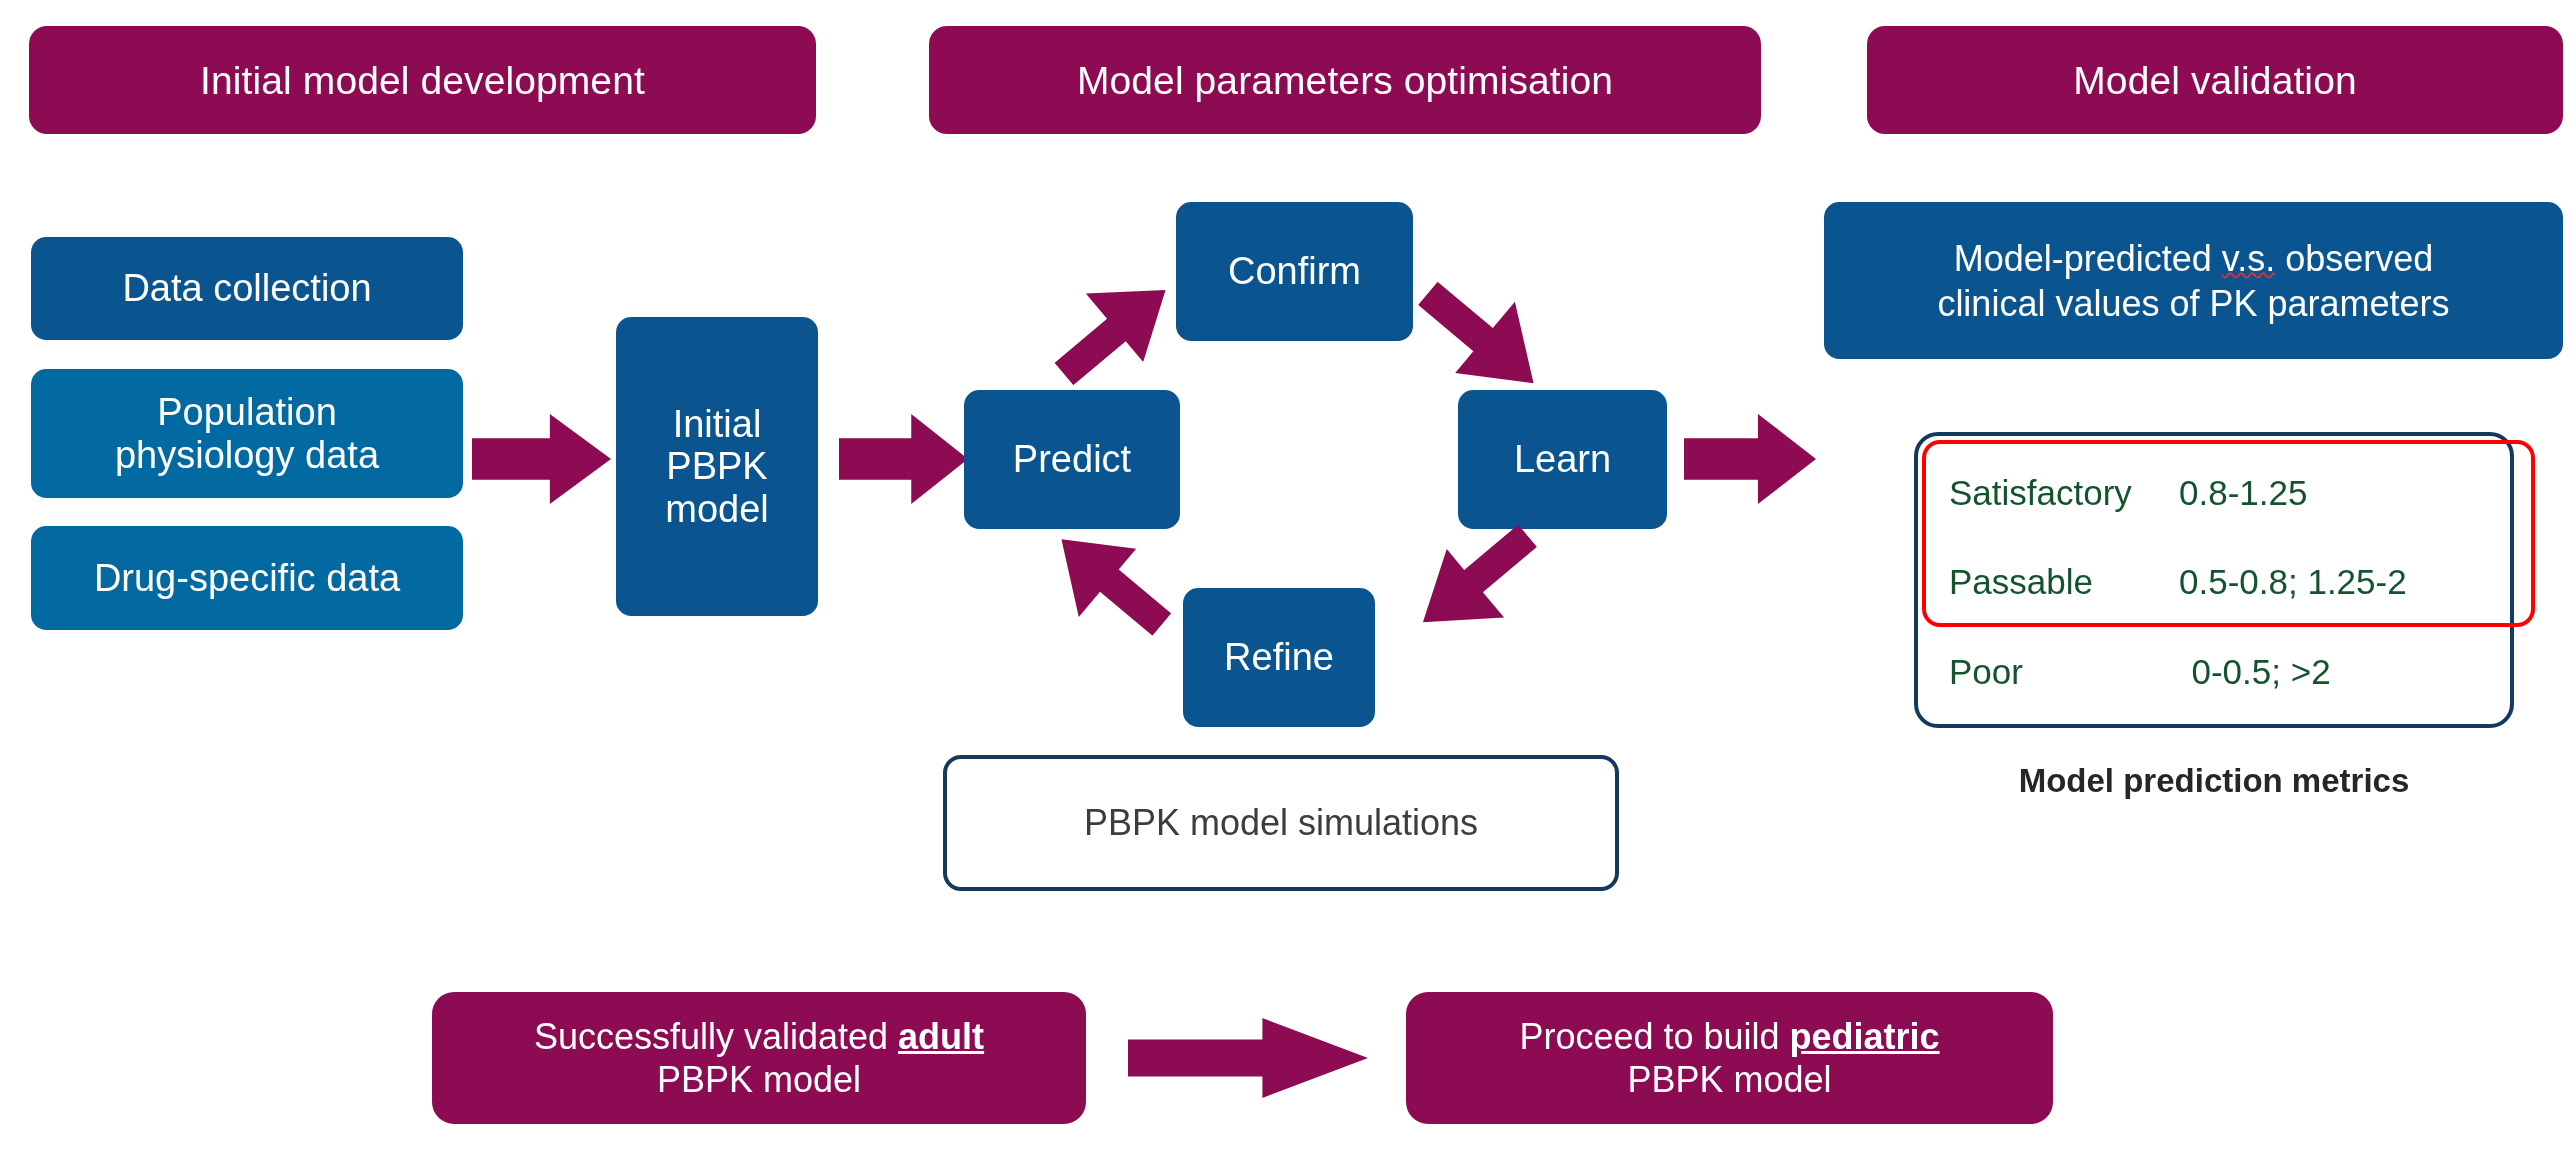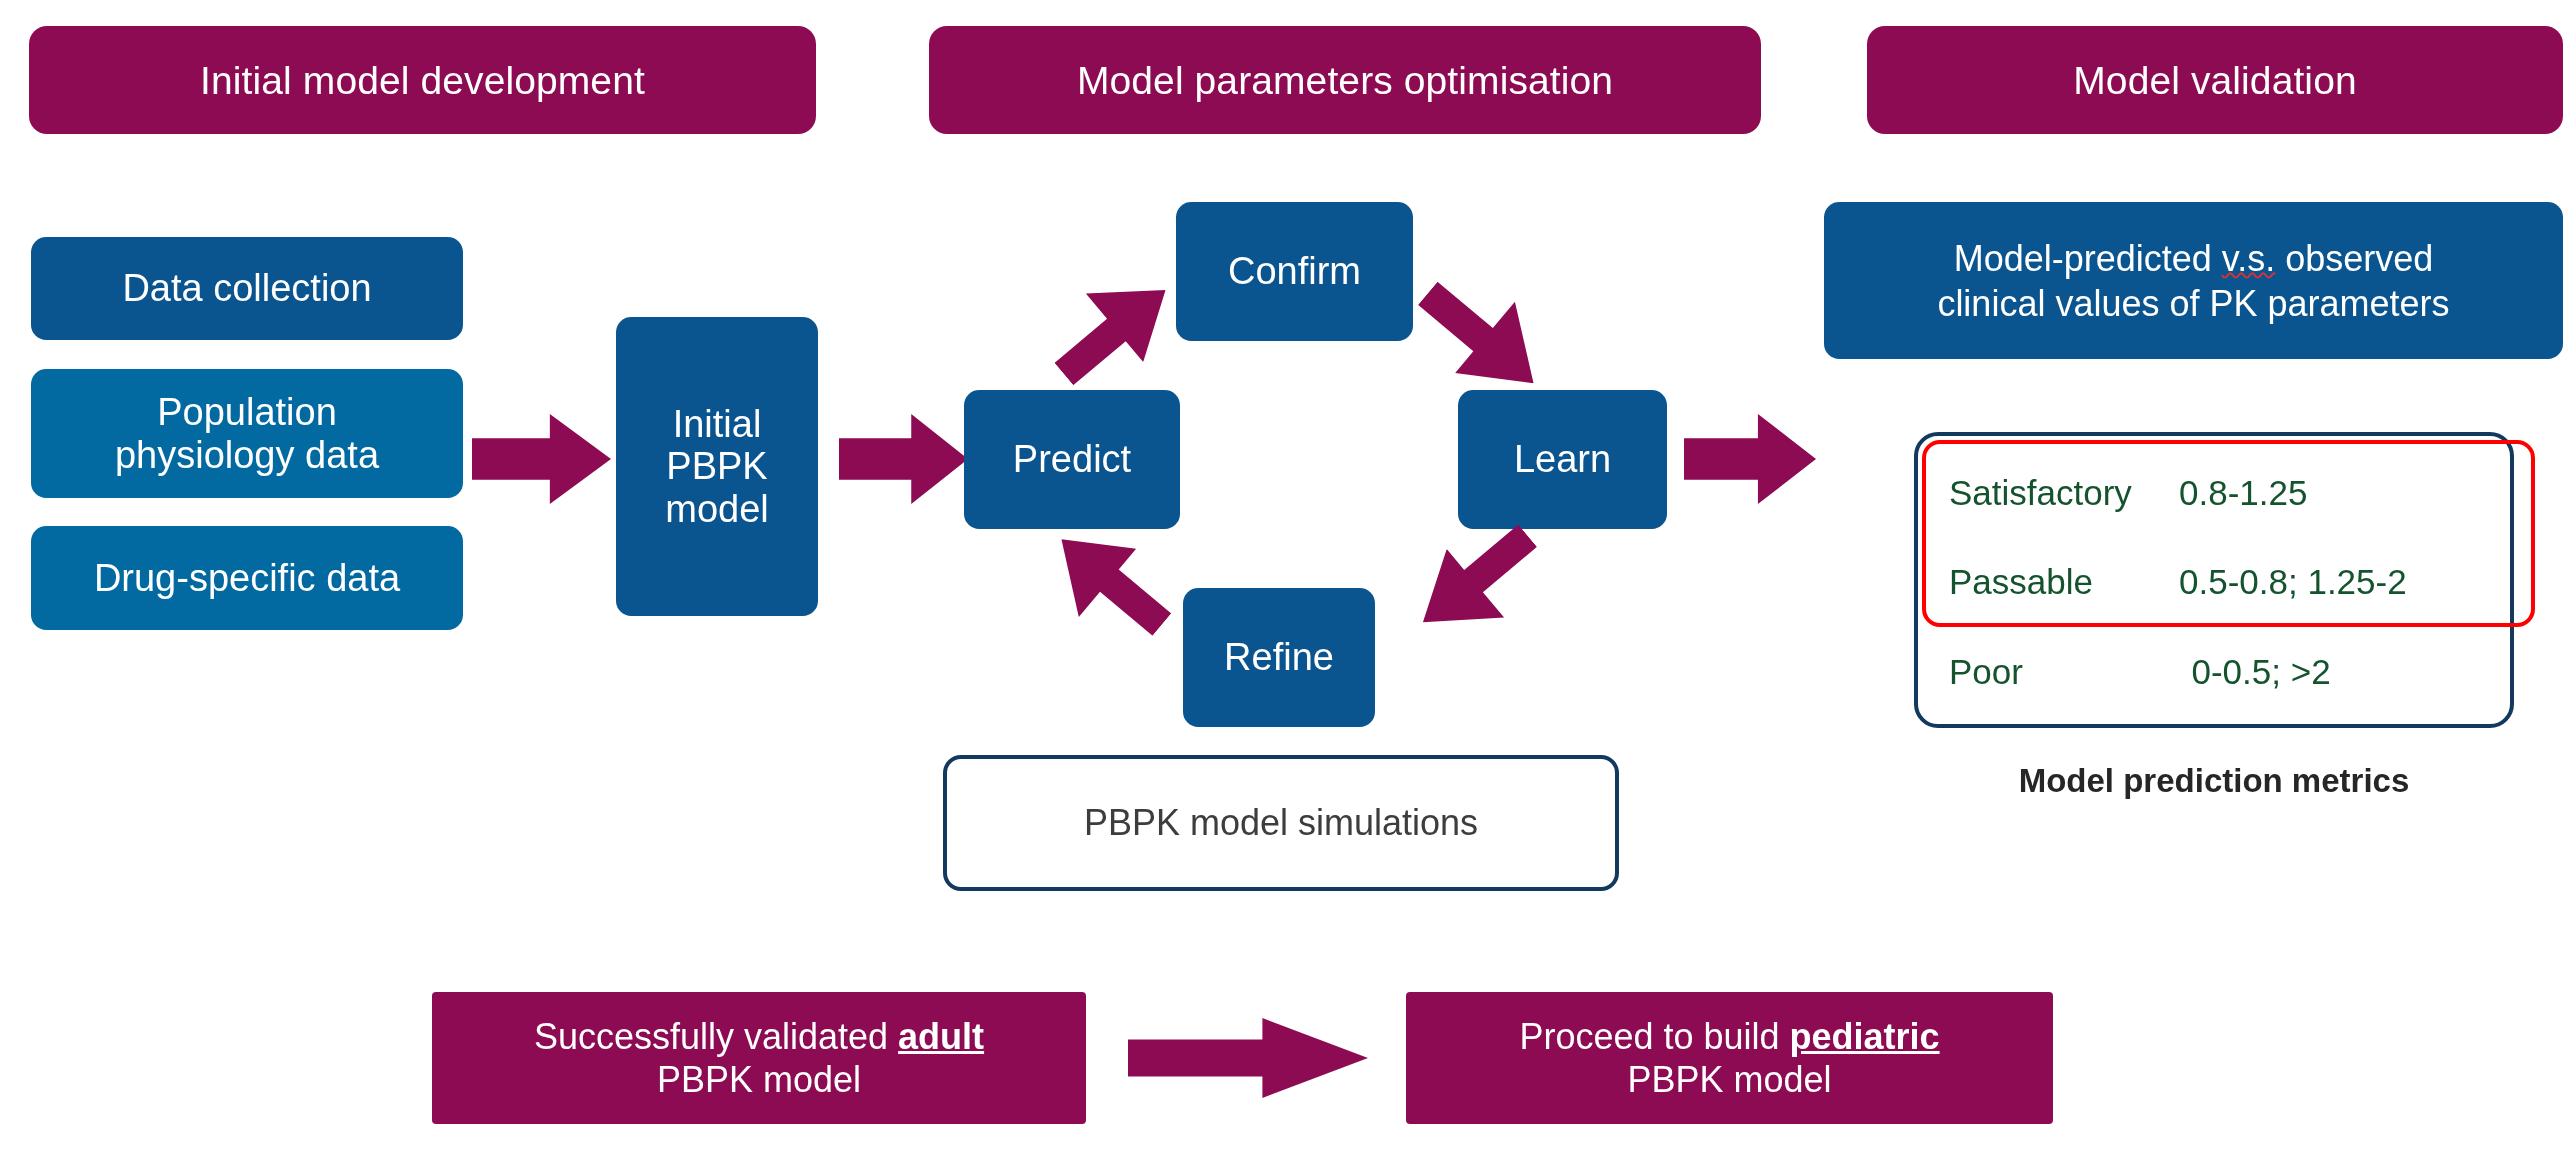--- a/index.html
+++ b/index.html
@@ -47,21 +47,21 @@
   .gray {
     background: #0369a1;
     color: #ffffff;
     border-radius: 15.3px;
     font-size: 38px;
   }
   
   .magenta {
     background: #8D0B52;
     color: #ffffff;
-    border-radius: 4px;
+    border-radius: 22px;
     font-size: 36px;
   }
   
   .outline-navy {
     background: #ffffff;
     color: #3d3d3d;
     border: 4.9px solid #13395F;
     border-radius: 18px;
     font-size: 36px;
   }

